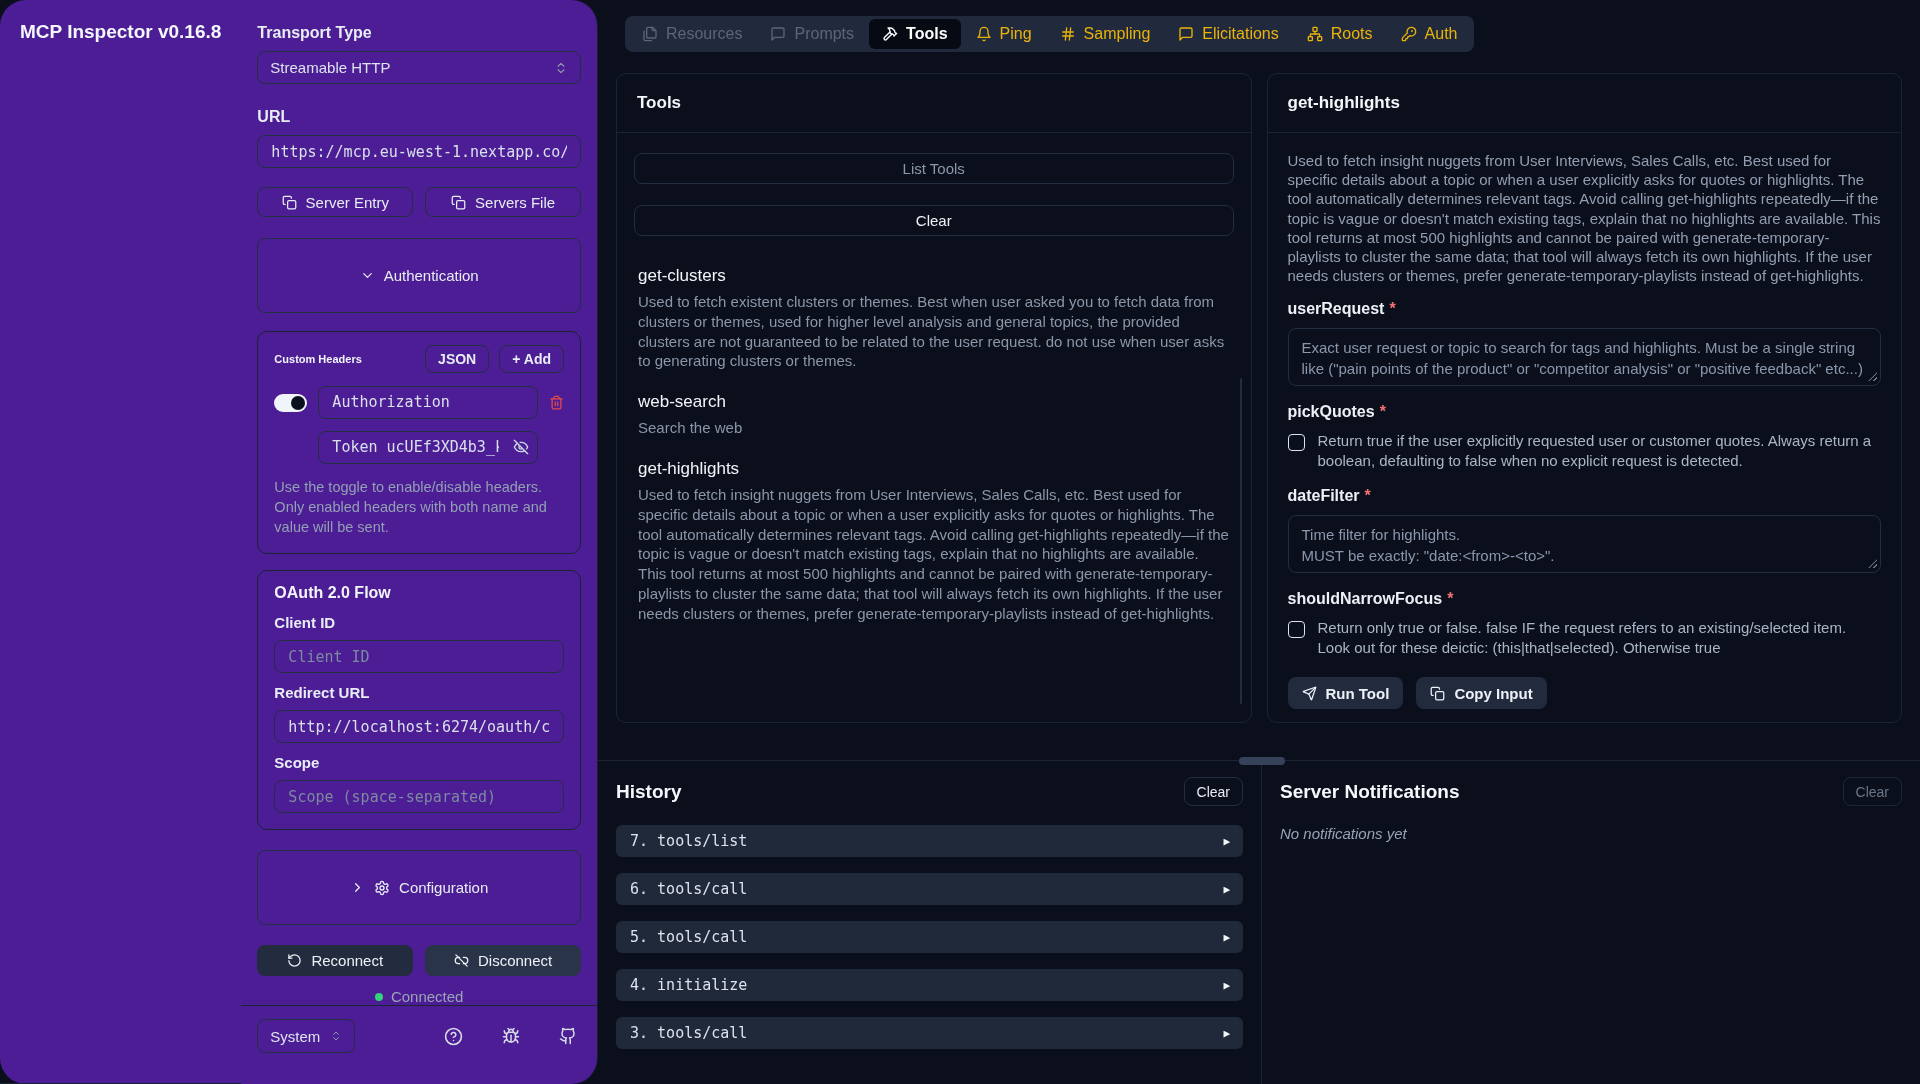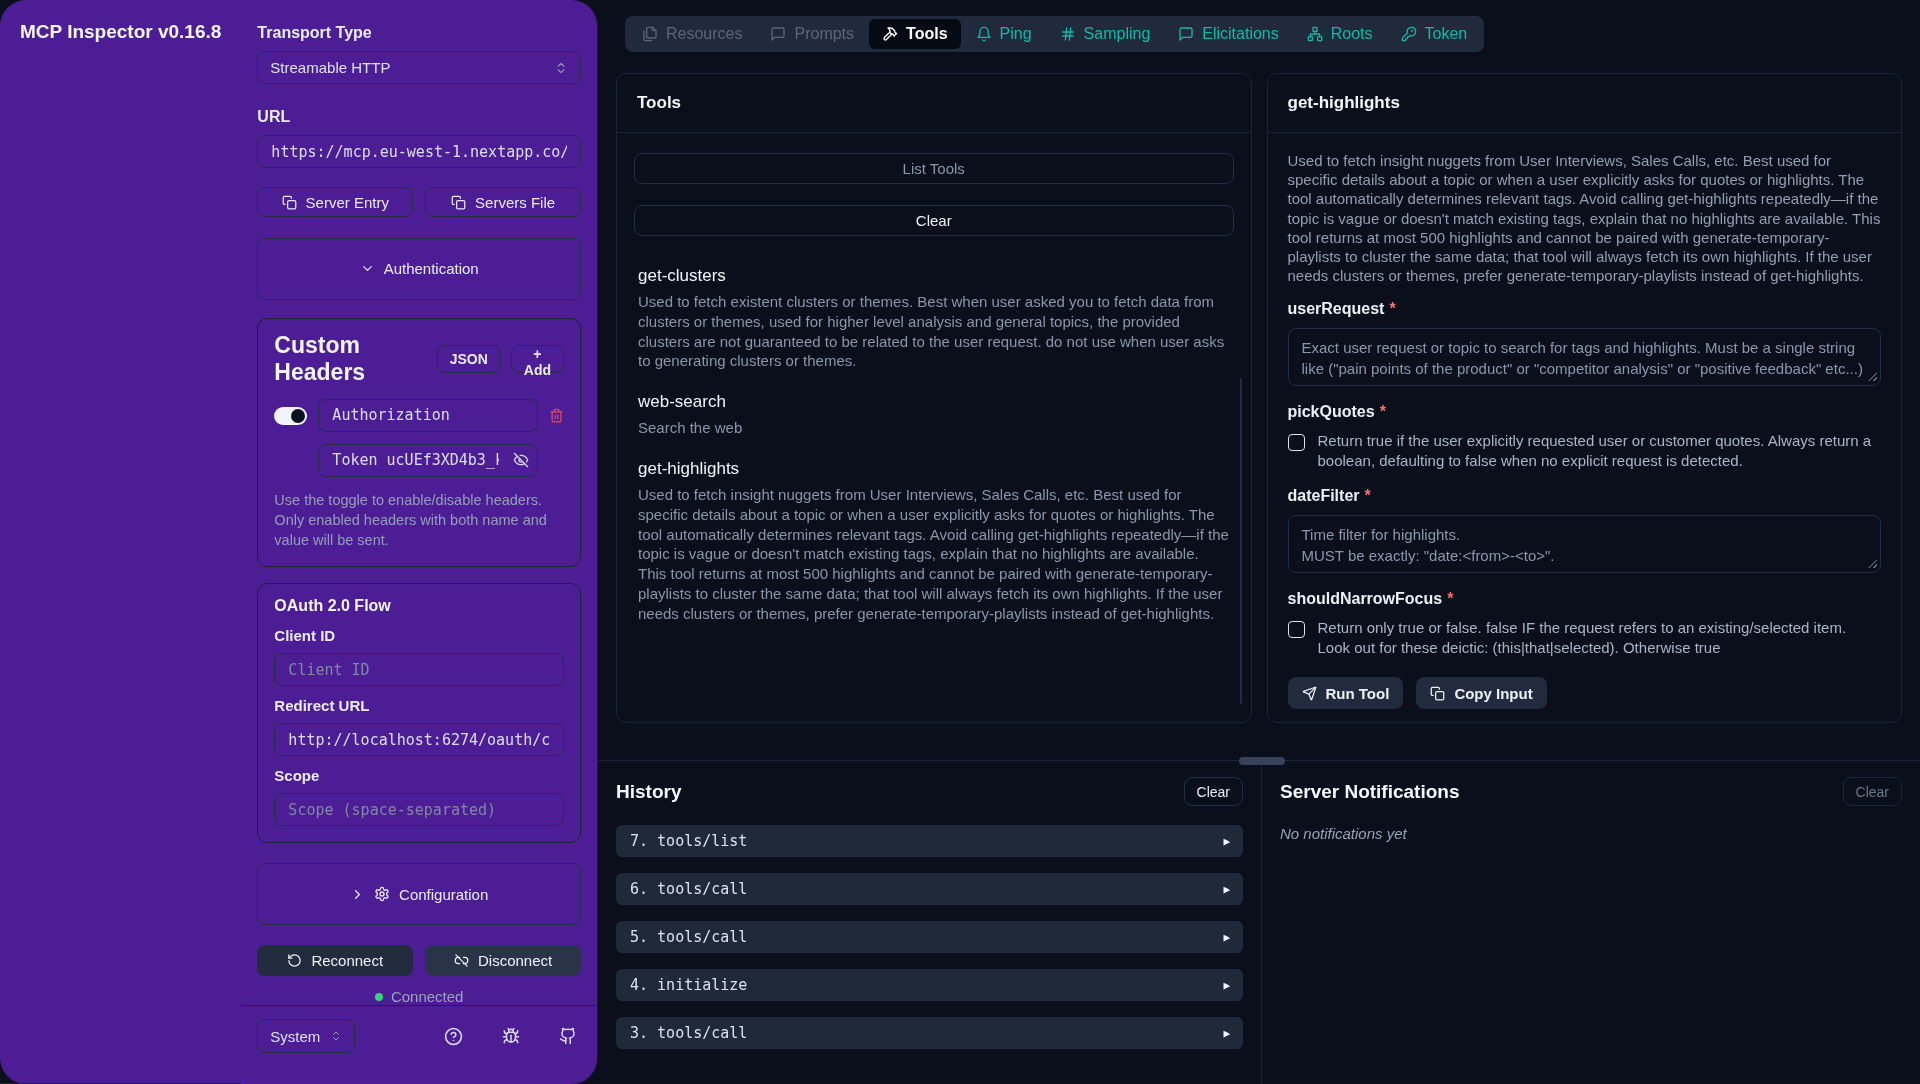--- a/index.html
+++ b/index.html
@@ -22,21 +22,21 @@
   .tinput { display:block; height:33px; width:100%; border:1px solid #242e42; border-radius:8px; background:transparent; color:#d8e0ec; font-family:"DejaVu Sans Mono", monospace; font-size:15px; padding:0 13px; outline:none; }
   .tinput::placeholder { color:#7d8aa0; }
 
   .btnrow { display:flex; gap:12px; margin-top:19px; }
   .btn-outline { flex:1; height:30px; border:1px solid #242e42; border-radius:8px; background:transparent; color:#e8edf4; font-size:15px; font-weight:500; display:flex; align-items:center; justify-content:center; gap:9px; cursor:pointer; font-family:inherit; }
   .btn-auth { width:100%; height:31px; margin-top:21px; }
   .icon { flex:none; }
 
   .hcard { border:1px solid #1b2435; border-radius:10px; padding:13px 16px 16px; margin-top:18px; }
   .hcard-head { display:flex; align-items:center; justify-content:space-between; margin-bottom:13px; }
-  .hcard-title { font-size:23px; font-weight:700; color:#f2f5fa; }
+  .hcard-title { font-size:11px; font-weight:700; color:#f2f5fa; }
   .hcard-actions { display:flex; gap:10px; }
   .btn-sm { height:28px; padding:0 12px; border:1px solid #242e42; border-radius:8px; background:transparent; color:#e8edf4; font-size:14px; font-weight:600; cursor:pointer; font-family:inherit; }
   .header-row { display:flex; align-items:flex-start; gap:11px; }
   .toggle { width:33px; height:18px; border-radius:10px; background:#f1f5f9; position:relative; margin-top:8px; cursor:pointer; flex:none; }
   .toggle .knob { position:absolute; right:2px; top:2px; width:14px; height:14px; border-radius:50%; background:#0b101e; }
   .header-inputs { flex:1; display:flex; flex-direction:column; gap:12px; min-width:0; }
   .value-wrap { position:relative; }
   .value-wrap .tinput { padding-right:38px; }
   .eye-btn { position:absolute; right:9px; top:8px; background:none; border:none; color:#cfd7e3; cursor:pointer; padding:0; }
   .trash-btn { background:none; border:none; color:#e5484d; cursor:pointer; margin-top:9px; padding:0; flex:none; }
@@ -56,21 +56,21 @@
 
   .sidebar-footer { margin-top:auto; border-top:1px solid #1b2435; padding:13px 16px 15px; display:flex; align-items:center; justify-content:space-between; }
   .theme-select { width:98px; height:34px; }
   .foot-icons { display:flex; gap:39px; align-items:center; color:#d6dde8; padding-right:4px; }
   .foot-icons a { color:inherit; display:flex; cursor:pointer; }
 
   
   .rightcol { flex:1; display:flex; flex-direction:column; min-width:0; }
   .navwrap { padding:16px 18px 0 27px; }
   .nav { display:inline-flex; align-items:center; background:#202a3c; border-radius:8px; padding:3px 4px; gap:2px; }
-  .tab { display:flex; align-items:center; gap:8px; height:30px; padding:0 13px; border-radius:6px; font-size:16px; color:#14b8a6; cursor:pointer; white-space:nowrap; }
+  .tab { display:flex; align-items:center; gap:8px; height:30px; padding:0 13px; border-radius:6px; font-size:16px; color:#eab308; cursor:pointer; white-space:nowrap; }
   .tab.disabled { color:#5b6679; cursor:default; }
   .tab.active { background:#060a13; color:#ffffff; font-weight:600; }
 
   .main { display:flex; gap:15px; padding:21px 18px 0; height:671px; }
   .card { flex:1; border:1px solid #1b2435; border-radius:10px; display:flex; flex-direction:column; overflow:hidden; min-width:0; }
   .card-header { padding:19px 20px; border-bottom:1px solid #1b2435; font-size:17px; font-weight:700; color:#f4f7fb; }
   .card-body { flex:1; padding:20px 17px; overflow:hidden; position:relative; }
   .btn-block { width:100%; height:31px; border:1px solid #232d40; border-radius:8px; background:transparent; font-size:15px; font-weight:500; cursor:pointer; font-family:inherit; display:block; }
   .btn-list-tools { color:#8b97a9; margin-bottom:21px; }
   .btn-clear-tools { color:#eef2f7; margin-bottom:22px; }
@@ -371,21 +371,21 @@
             </span>
           <span>Roots</span>
         </div>
         <div class="tab">
           <span>
               <svg width="16" height="16" viewBox="0 0 24 24" fill="none" stroke="currentColor" stroke-width="2" stroke-linecap="round" stroke-linejoin="round">
                 <path d="M2.586 17.414A2 2 0 0 0 2 18.828V21a1 1 0 0 0 1 1h3a1 1 0 0 0 1-1v-1a1 1 0 0 1 1-1h1a1 1 0 0 0 1-1v-1a1 1 0 0 1 1-1h.172a2 2 0 0 0 1.414-.586l.814-.814a6.5 6.5 0 1 0-4-4z"></path>
                 <circle cx="16.5" cy="7.5" r=".5"></circle>
               </svg>
             </span>
-          <span>Token</span>
+          <span>Auth</span>
         </div>
       </div>
     </div>
 
     <div class="main">
 
       <section class="card">
         <div class="card-header">Tools</div>
         <div class="card-body">
           <button class="btn-block btn-list-tools">List Tools</button>

